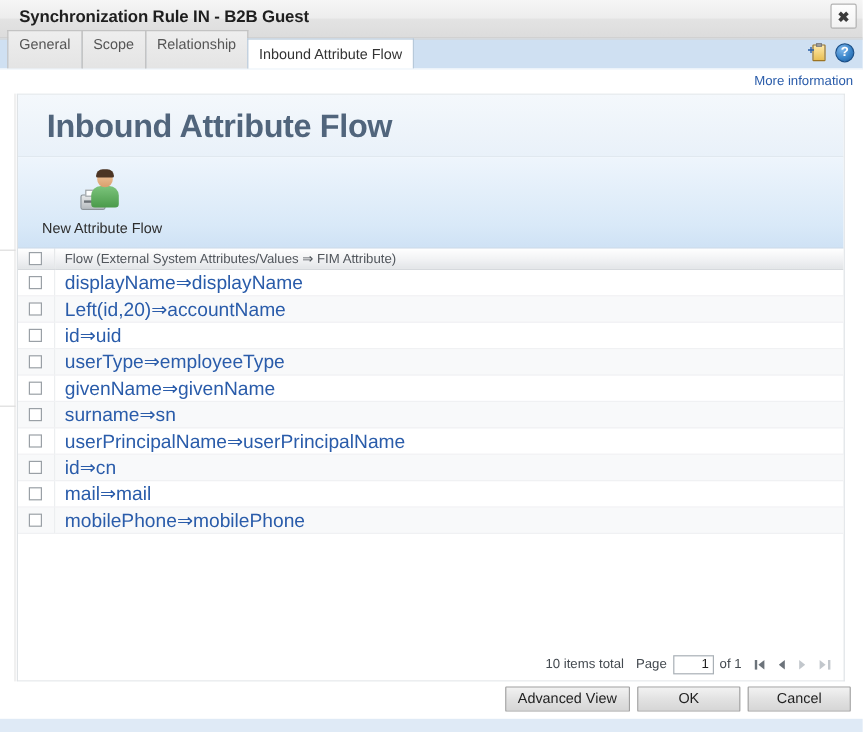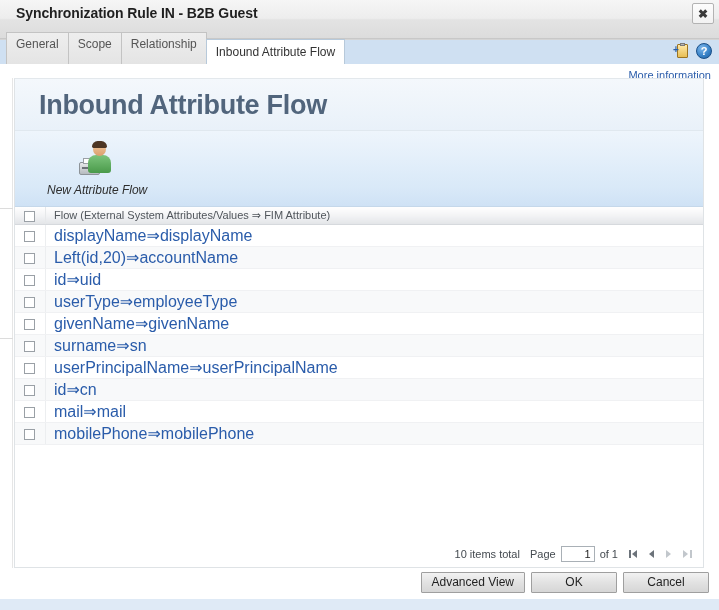--- a/index.html
+++ b/index.html
@@ -22,21 +22,21 @@
     position: relative;
     width: 719px;
     height: 610px;
     background: #ffffff;
     box-sizing: border-box;
   }
 
   
   .titlebar {
     position: relative;
-    height: 39px;
+    height: 32px;
     background: linear-gradient(to bottom, #f6f6f6 0%, #ededed 48%, #e3e3e3 52%, #dcdcdc 100%);
     border-bottom: 1px solid #c8c8c8;
     box-sizing: border-box;
     text-align: center;
   }
   .titlebar-text {
     position: absolute;
     left: 16px;
     top: 5px;
     font-size: 14px;
@@ -495,21 +495,21 @@
     <div class="seg" style="top:260px"></div>
   </div>
 
   <div class="panel">
 
     <div class="panel-header">
       <div class="panel-title">Inbound Attribute Flow</div>
     </div>
 
     <div class="toolbar">
-      <div class="tb-item" style="left:32px;font-style:italic;">
+      <div class="tb-item" style="left:20px;">
         <div class="tb-iconbox">
           <span class="icon-newflow">
             <span class="printer"></span>
             <span class="paper"></span>
             <span class="slot"></span>
             <span class="body"></span>
             <span class="head"></span>
             <span class="hair"></span>
           </span>
         </div>

